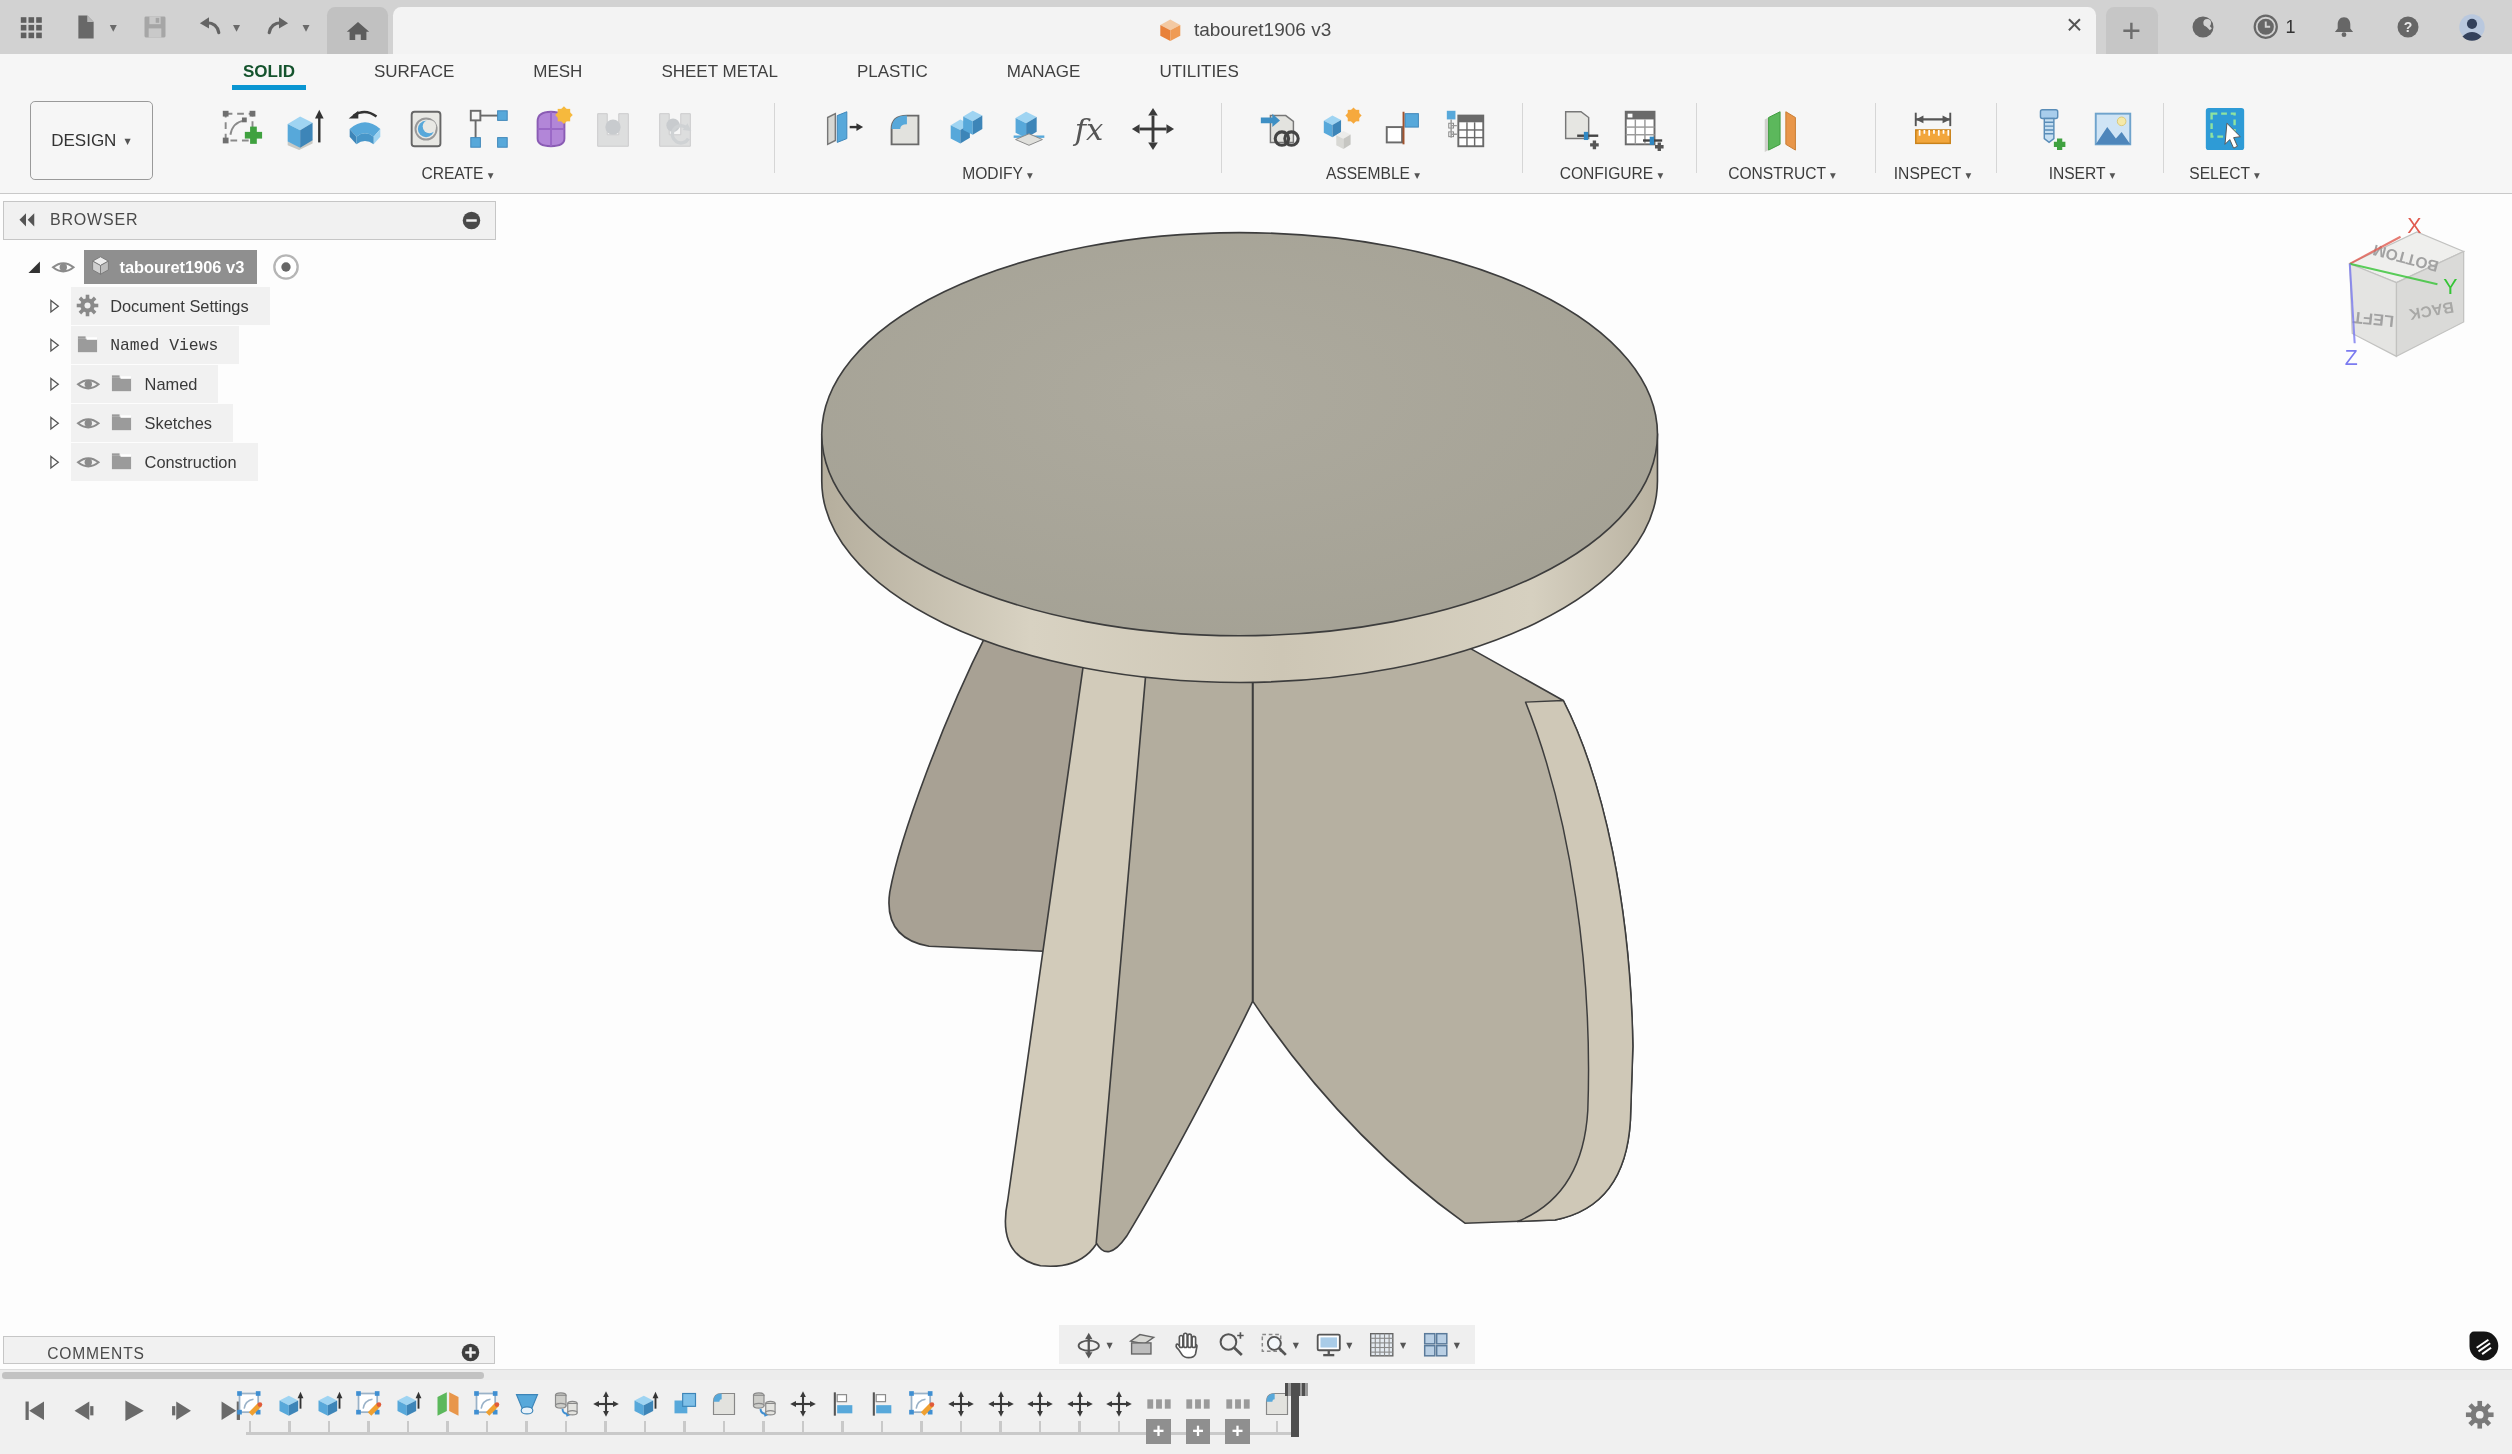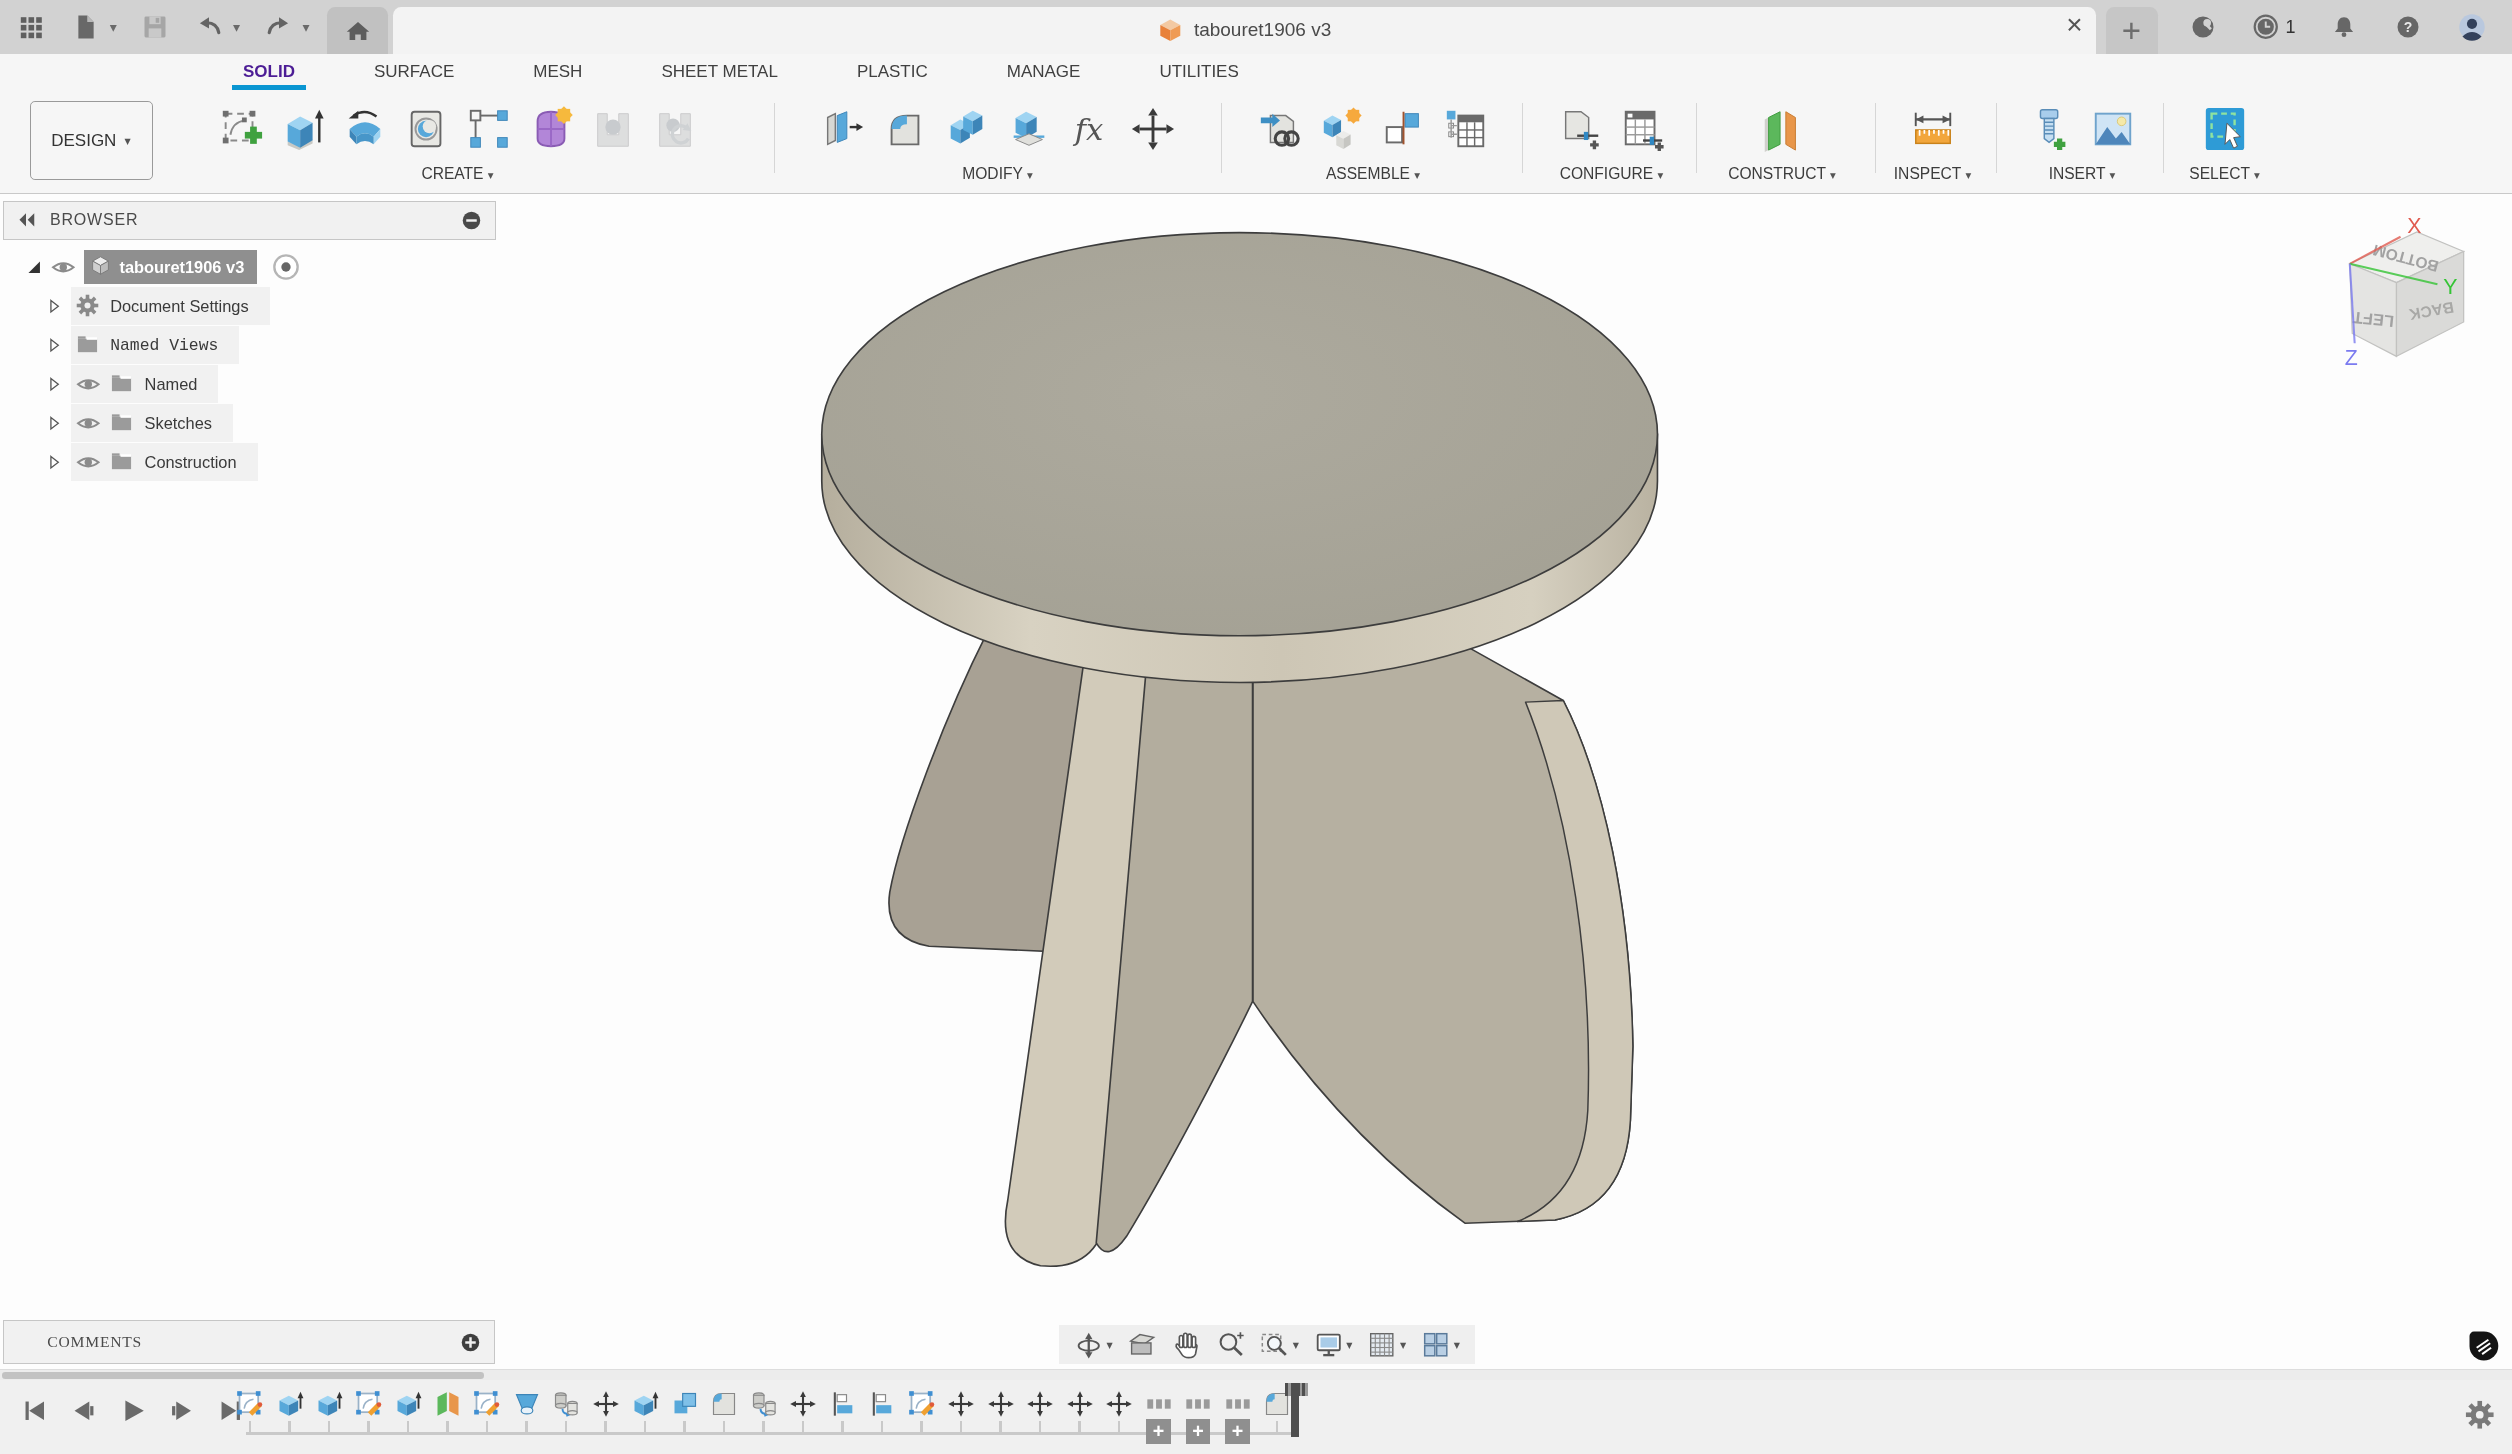--- a/index.html
+++ b/index.html
@@ -22,21 +22,21 @@
   .newtab-stub { width: 52px; height: 48px; margin: 6.6px 0 0 9.8px; background: #c6c6c6; border-radius: 8.2px 8.2px 0 0;
     display: flex; align-items: center; justify-content: center; font-size: 33px; color: #6d6d6d; cursor: pointer; }
   .tb-right { display: flex; align-items: center; gap: 33px; padding: 0 24.6px 0 29.5px; }
   .tb-right .with-badge { display: flex; align-items: center; gap: 4.9px; }
   .badge-num { font-size: 18px; color: #333; }
 
   
   .ribbon { background: #f6f6f6; border-bottom: 0.8px solid #c9c9c9; flex: none; }
   .tabrow { height: 36px; display: flex; align-items: center; gap: 79px; padding-left: 243px; }
   .rtab { font-size: 17px; color: #404040; position: relative; height: 36px; display: flex; align-items: center; cursor: pointer; }
-  .rtab.active { color: #4c1d95; font-weight: bold; }
+  .rtab.active { color: #14532d; font-weight: bold; }
   .rtab.active::after { content: ""; position: absolute; left: -11.5px; right: -11.5px; bottom: 0; height: 4.9px; background: #0a96d2; }
   .toolbar { height: 103px; position: relative; }
   .design-btn { position: absolute; left: 29.5px; top: 11px; width: 123px; height: 79px;
     border: 0.8px solid #9a9a9a; border-radius: 4.9px; display: flex; align-items: center; justify-content: center;
     gap: 8.2px; font-size: 17px; color: #333; cursor: pointer; background: #f6f6f6; }
   .tgroup { position: absolute; top: 3.3px; height: 95px; display: flex; flex-direction: column; }
   .ticons { flex: 1; display: flex; align-items: center; justify-content: center; gap: 14px; }
   .tico { width: 48px; height: 52px; display: flex; align-items: center; justify-content: center; cursor: pointer; }
   .tico svg { width: 46px; height: 46px; }
   .tico.disabled { opacity: .5; filter: grayscale(.85); cursor: default; }
@@ -59,22 +59,22 @@
   .b-row { height: 39px; display: flex; align-items: center; gap: 8.2px; }
   .b-row .tri { width: 16.4px; height: 16.4px; flex: none; cursor: pointer; }
   .b-row .ricon { width: 24.6px; height: 24.6px; flex: none; cursor: pointer; }
   .b-chip { display: inline-flex; align-items: center; gap: 8.2px; background: #8f8f8f; padding: 4.9px 13px 4.9px 6.6px; }
   .b-chip .lbl { color: #fff; font-weight: bold; font-size: 16.4px; }
   .b-pill { display: inline-flex; align-items: center; gap: 9.8px; background: #f1f1f1; padding: 6.6px 21px 6.6px 4.9px; }
   .b-pill .lbl { color: #3a3a3a; font-size: 16.4px; }
   .radio-t { width: 28px; height: 28px; margin-left: 6.6px; cursor: pointer; }
 
   
-  .comments { position: absolute; left: 3.3px; bottom: 4.9px; width: 492px; height: 44px; background: #f1f1f1;
-    border: 0.8px solid #c6c6c6; display: flex; align-items: center; font-family: Liberation Serif, serif; }
+  .comments { position: absolute; left: 3.3px; bottom: 4.9px; width: 492px; height: 28px; background: #f1f1f1;
+    border: 0.8px solid #c6c6c6; display: flex; align-items: flex-end; }
   .c-title { font-size: 15.6px; color: #4a4a4a; letter-spacing: 0.8px; padding-left: 43px; }
   .c-plus { margin-left: auto; margin-right: 13px; width: 21px; height: 21px; cursor: pointer; }
 
   
   .navbar { position: absolute; left: 1059px; bottom: 4.9px; height: 39px; background: #efefef;
     display: flex; align-items: center; padding: 0 9.8px; gap: 4.9px; }
   .nav-btn { display: flex; align-items: center; gap: 3.3px; padding: 0 4.9px; cursor: pointer; height: 36px; }
   .nav-btn svg.g { width: 29.5px; height: 29.5px; }
   .nav-caret { font-size: 12.3px; color: #555; }
 

